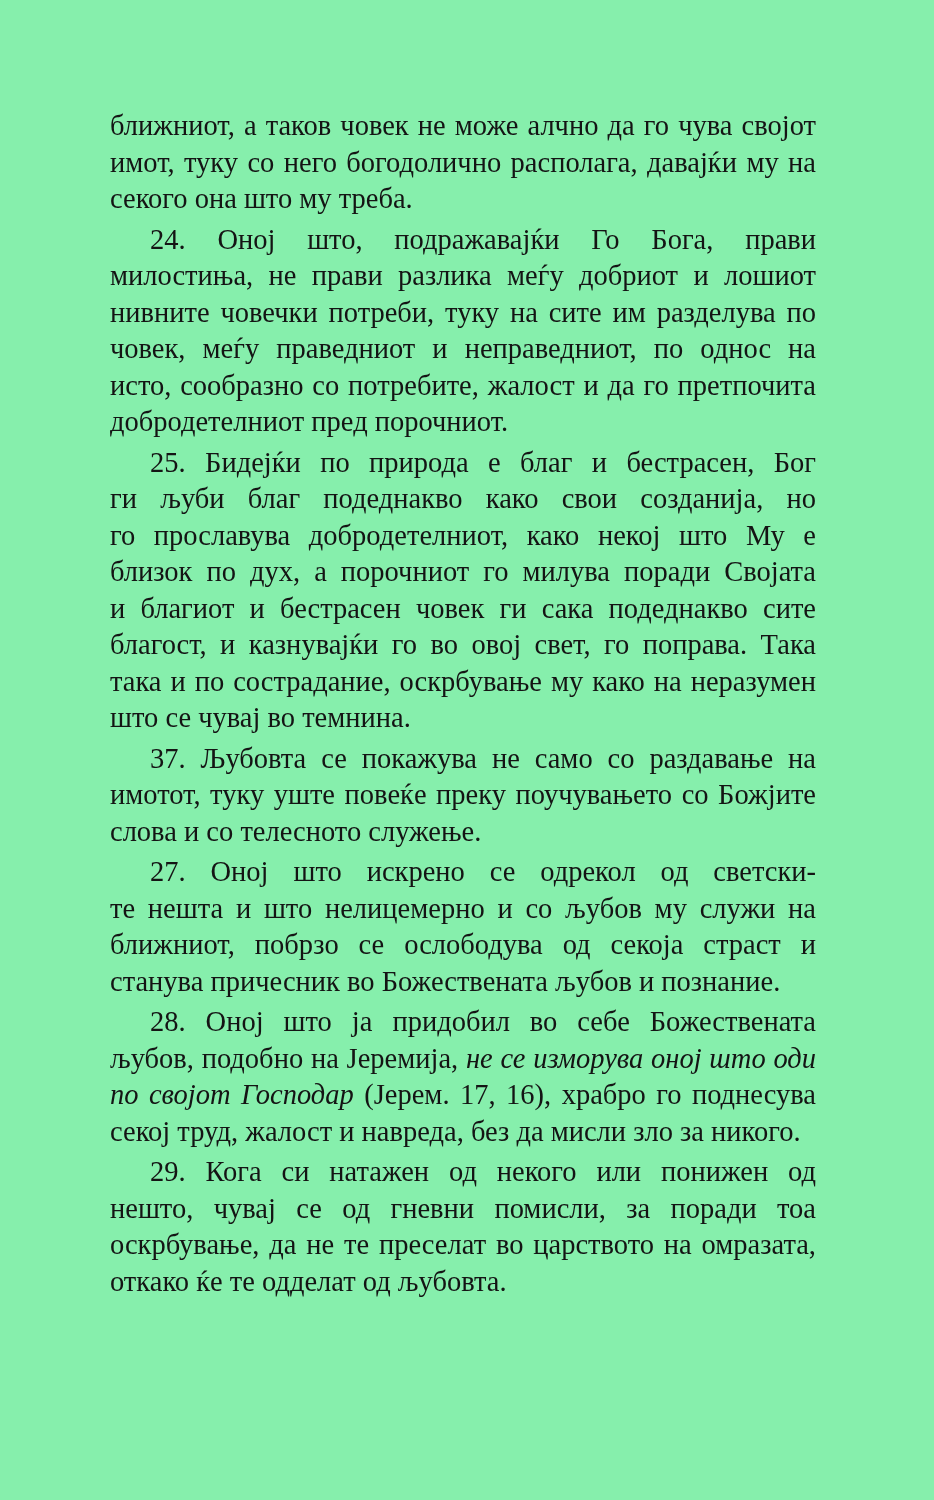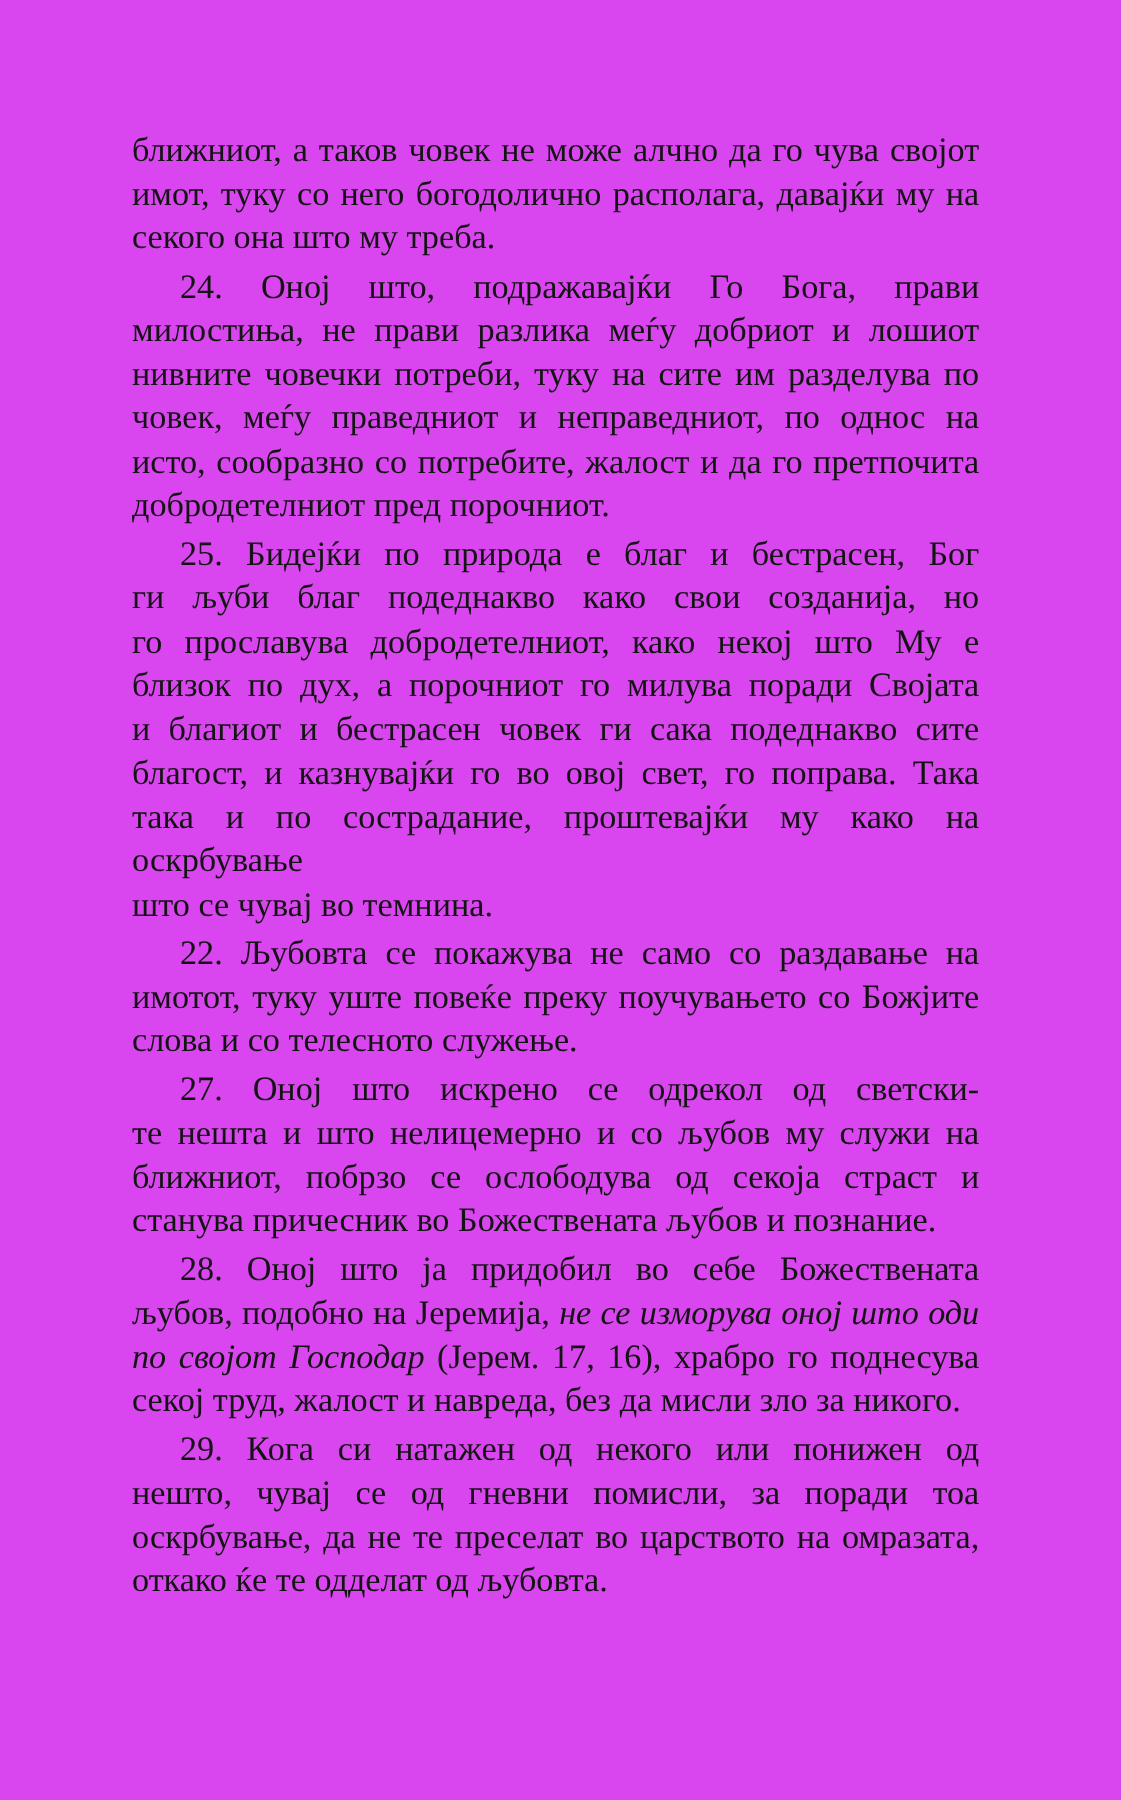--- a/index.html
+++ b/index.html
@@ -4,21 +4,21 @@
 <style>
   html, body {
     margin: 0;
     padding: 0;
     background: #ffffff;
   }
   .page {
     position: relative;
     width: 934px;
     height: 1500px;
-    background: #d946ef;
+    background: #86efac;
     box-sizing: border-box;
     padding: 108px 118px 0 110px;
     overflow: hidden;
   }
   .page-text {
     width: 706px;
   }
   .para {
     margin: 0 0 4px 0;
   }
@@ -61,25 +61,25 @@
         <div class="line"><span>исто, сообразно со потребите, жалост и да го претпочита</span></div>
         <div class="line last"><span>добродетелниот пред порочниот.</span></div>
       </div>
       <div class="para">
         <div class="line first-indent"><span>25.  Бидејќи по природа е благ и бестрасен, Бог</span></div>
         <div class="line"><span>ги љуби благ подеднакво како свои созданија, но</span></div>
         <div class="line"><span>го прославува добродетелниот, како некој што Му е</span></div>
         <div class="line"><span>близок по дух, а порочниот го милува поради Својата</span></div>
         <div class="line"><span>и благиот и бестрасен човек ги сака подеднакво сите</span></div>
         <div class="line"><span>благост, и казнувајќи го во овој свет, го поправа. Така</span></div>
-        <div class="line"><span>така и по сострадание, проштевајќи му како на оскрбување</span></div>
+        <div class="line"><span>така и по сострадание, оскрбување му како на неразумен</span></div>
         <div class="line last"><span>што се чувај во темнина.</span></div>
       </div>
       <div class="para">
-        <div class="line first-indent"><span>22.  Љубовта се покажува не само со раздавање на</span></div>
+        <div class="line first-indent"><span>37.  Љубовта се покажува не само со раздавање на</span></div>
         <div class="line"><span>имотот, туку уште повеќе преку поучувањето со Божјите</span></div>
         <div class="line last"><span>слова и со телесното служење.</span></div>
       </div>
       <div class="para">
         <div class="line first-indent"><span>27.  Оној што искрено се одрекол од светски-</span></div>
         <div class="line"><span>те нешта и што нелицемерно и со љубов му служи на</span></div>
         <div class="line"><span>ближниот, побрзо се ослободува од секоја страст и</span></div>
         <div class="line last"><span>станува причесник во Божествената љубов и познание.</span></div>
       </div>
       <div class="para">

